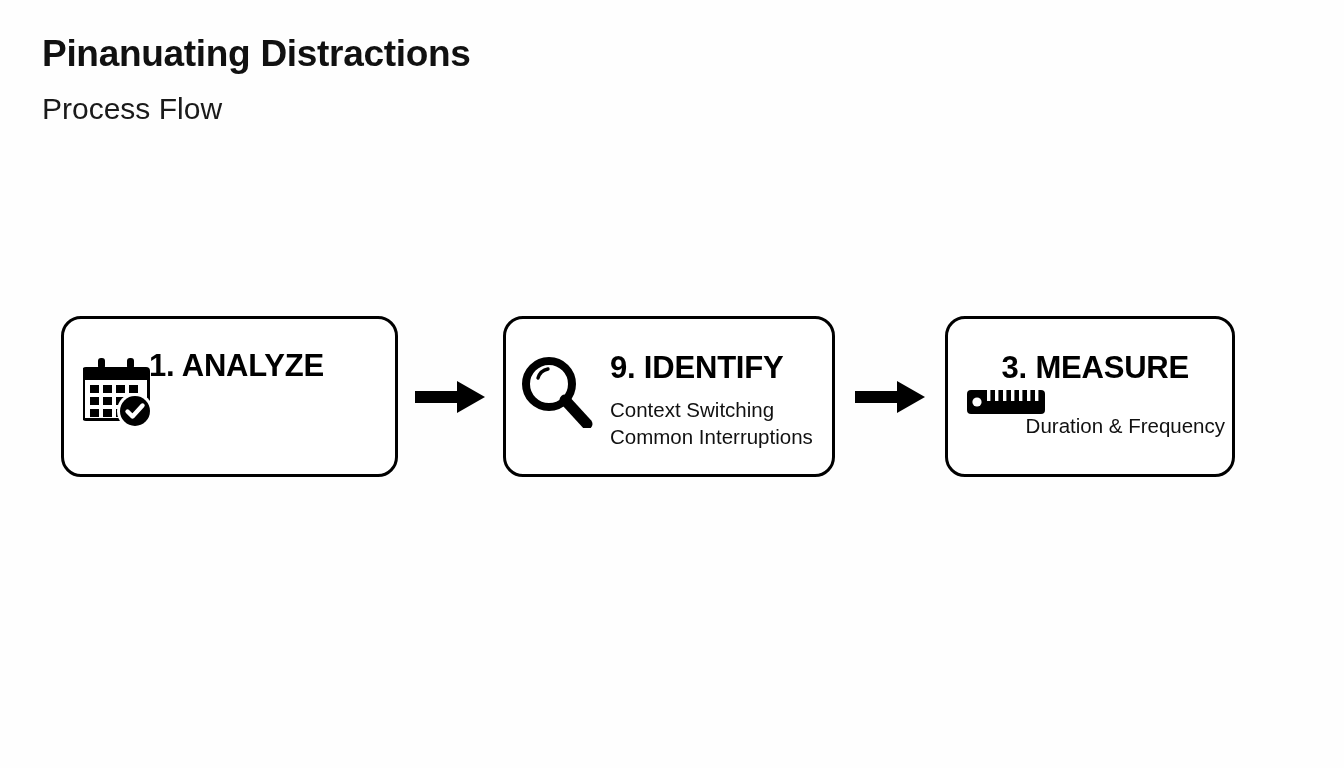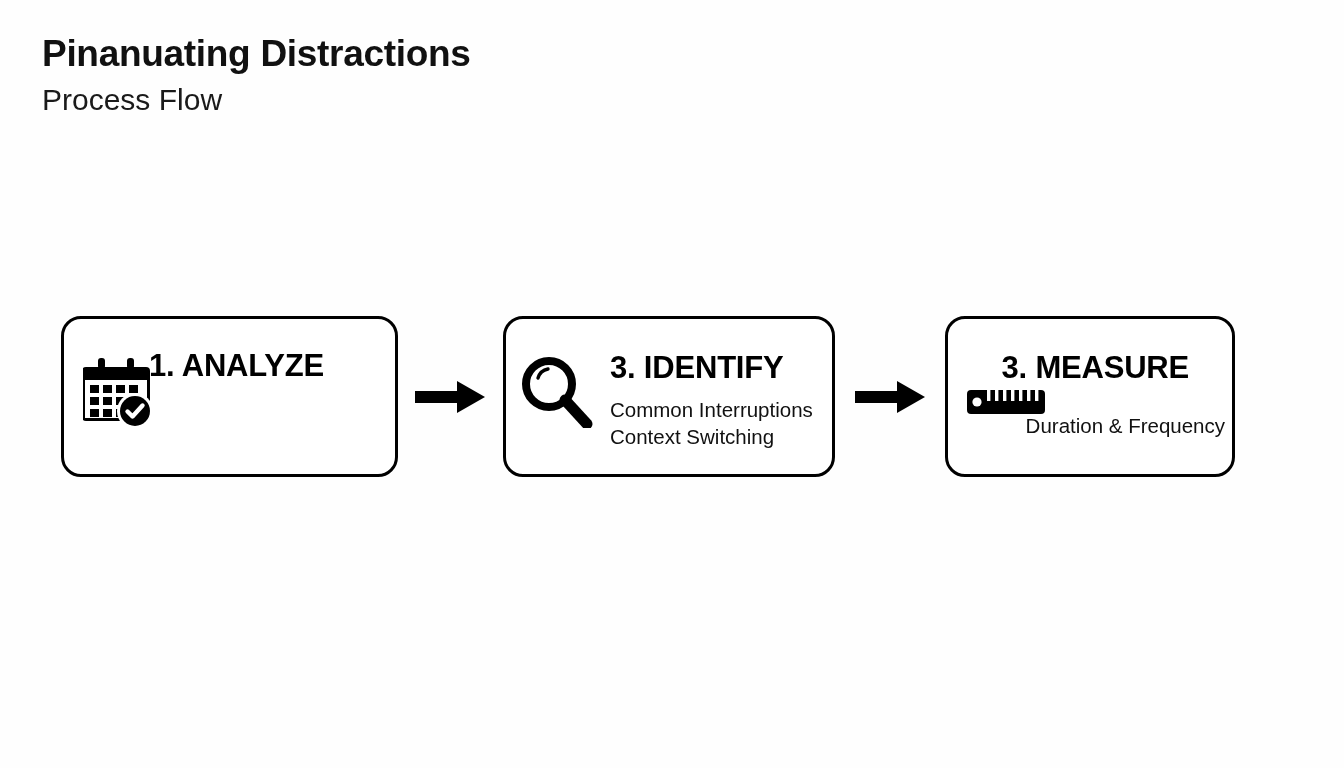--- a/index.html
+++ b/index.html
@@ -27,21 +27,21 @@
     font-weight: bold;
     letter-spacing: -0.3px;
     line-height: 1.08;
     color: #111111;
     white-space: nowrap;
   }
   #slide-subtitle {
     font-size: 30px;
     font-weight: normal;
     line-height: 1.1;
-    margin-top: 9px;
+    margin-top: 18px;
     color: #1a1a1a;
     white-space: nowrap;
   }
 
   
   #flow {
     position: absolute;
     left: 0;
     top: 316px;
     width: 1344px;
@@ -150,24 +150,24 @@
     <rect x="0" y="14" width="48" height="12" fill="#000"></rect>
     <path d="M42 4 L70 20 L42 36 Z" fill="#000"></path>
   </svg>
 
   <div id="step-box-2" class="step-box">
     <svg id="icon-magnifier" class="step-icon" viewBox="0 0 74 74" aria-hidden="true">
       <circle cx="30" cy="30" r="23" fill="none" stroke="#000" stroke-width="8"></circle>
       <path d="M19 24 a13 13 0 0 1 10 -9" fill="none" stroke="#000" stroke-width="3.4" stroke-linecap="round"></path>
       <path d="M46 46 L68 70" stroke="#000" stroke-width="11" stroke-linecap="round"></path>
     </svg>
-    <div class="step-title">3. IDENTIFY</div>
+    <div class="step-title">9. IDENTIFY</div>
     <div class="step-lines">
+      <div>Context Switching</div>
       <div>Common Interruptions</div>
-      <div>Context Switching</div>
     </div>
   </div>
 
   <svg id="flow-arrow-2" class="flow-arrow" viewBox="0 0 76 40" aria-hidden="true">
     <rect x="0" y="14" width="48" height="12" fill="#000"></rect>
     <path d="M42 4 L70 20 L42 36 Z" fill="#000"></path>
   </svg>
 
   <div id="step-box-3" class="step-box">
     <svg id="icon-ruler" class="step-icon" viewBox="0 0 78 30" aria-hidden="true">

